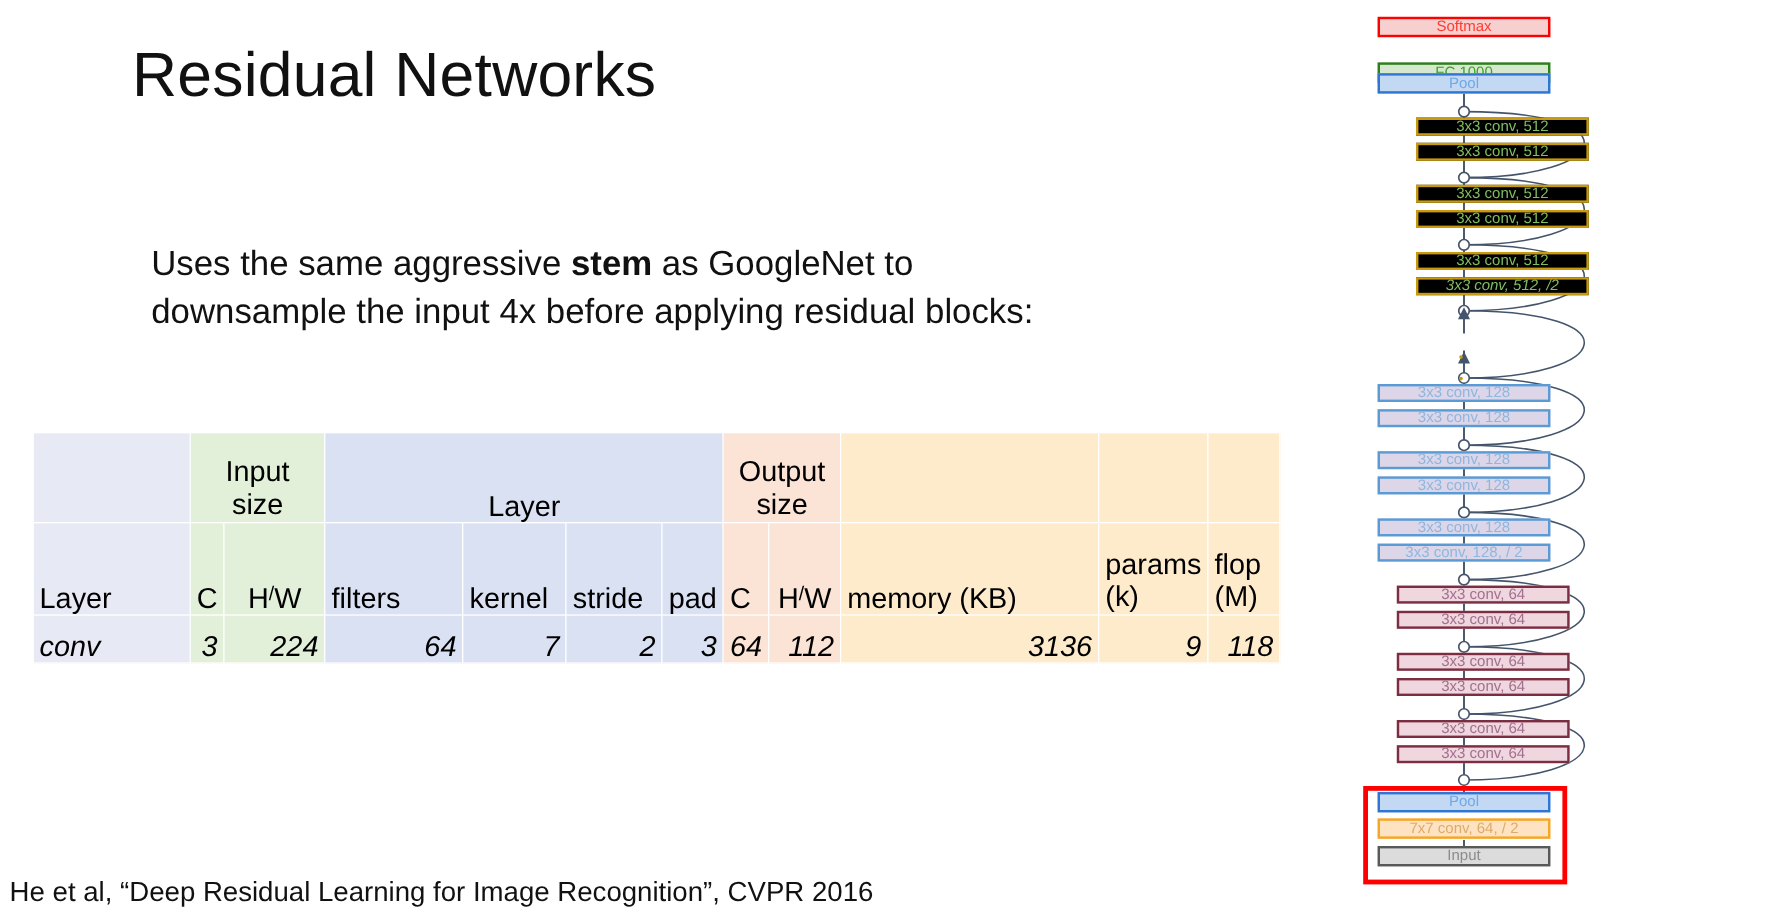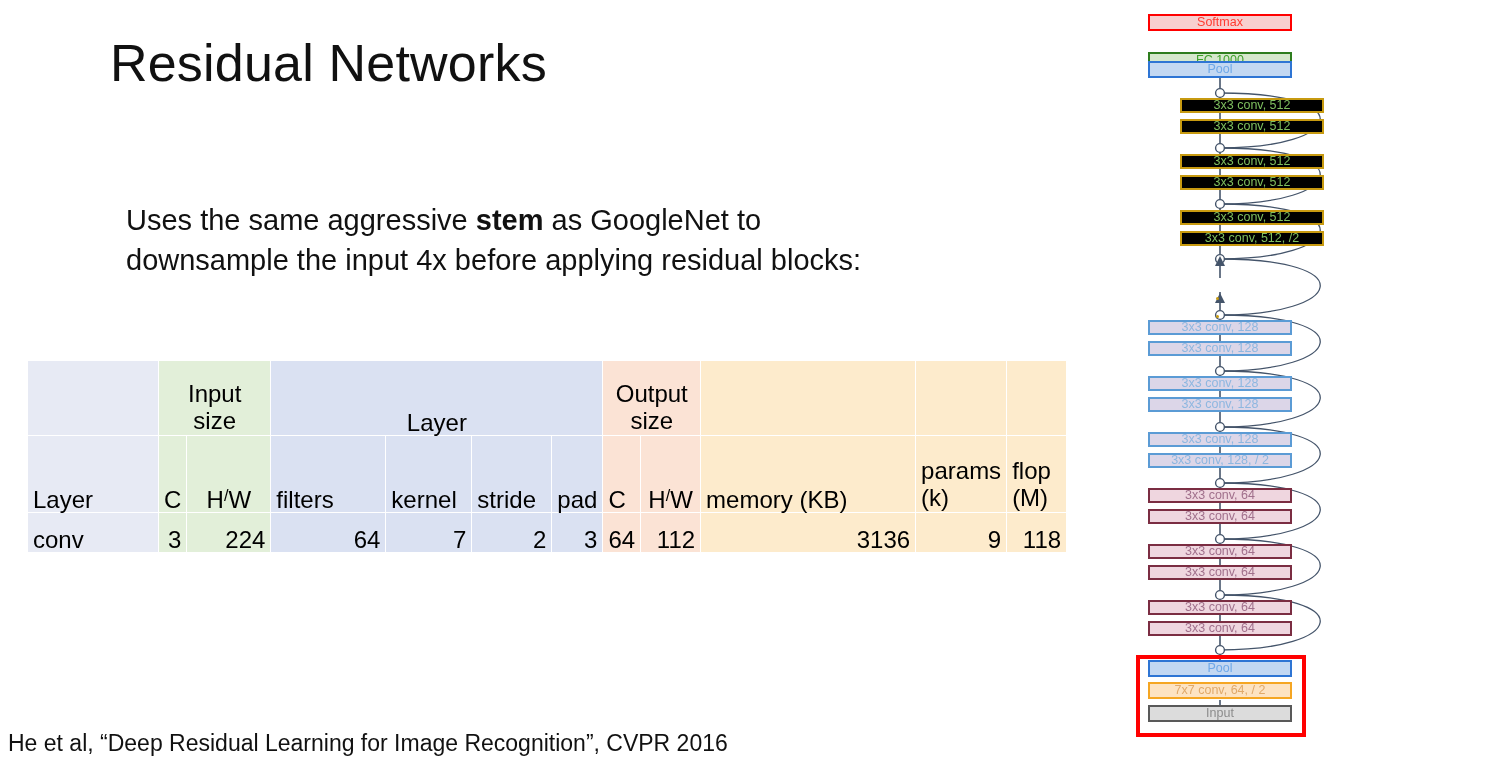--- a/index.html
+++ b/index.html
@@ -32,21 +32,21 @@
     border-collapse:collapse;table-layout:fixed;
     font-size:24px;color:#000;
   }
   #arch-table td{
     padding:0 5px;border:1px solid #ffffff;
     vertical-align:bottom;line-height:1.05;
     white-space:nowrap;
   }
   .h-top td{height:74px;vertical-align:bottom;text-align:center;}
   .h-mid td{height:76px;vertical-align:bottom;}
-  .d-row td{height:39px;vertical-align:bottom;}
+  .d-row td{height:39px;vertical-align:bottom;font-style:italic;}
 
   .c-grey {background:#E7EAF4;}
   .c-green{background:#E2EFD9;}
   .c-blue {background:#DAE1F2;}
   .c-peach{background:#FBE3D5;}
   .c-cream{background:#FDEBCC;}
 
   .ta-r{text-align:right;}
   .ta-l{text-align:left;}
   .ta-c{text-align:center;}
@@ -63,21 +63,21 @@
     box-sizing:border-box;
     font-size:12.5px;line-height:1;
     text-align:center;display:flex;align-items:center;justify-content:center;
     border-style:solid;border-width:2px;
   }
   .b-softmax{background:#F8CFCF;border-color:#FF0000;color:#FF3B30;align-items:center;}
   .b-fc     {background:#D6E8CD;border-color:#2E7D1E;color:#3FA02B;}
   .b-pool   {background:#C3D8F2;border-color:#2E75D4;color:#6FA8E8;justify-content:center;}
   .b-512    {background:#000000;border-color:#C79A10;color:#7FBF5F;margin-left:32px;}
   .b-128    {background:#DCD6E8;border-color:#5B9BD5;color:#8EB7E0;text-align:right;}
-  .b-64     {background:#EFD6DF;border-color:#7B2D42;color:#A1708C;}
+  .b-64     {background:#EFD6DF;border-color:#7B2D42;color:#A1708C;margin-left:16px;}
   .b-7x7    {background:#FDE3C2;border-color:#F5A623;color:#E0A96A;}
   .b-input  {background:#DCDCDC;border-color:#595959;color:#8C8C8C;}
 
   #stem-highlight{
     position:absolute;left:6px;top:655px;width:170px;height:82px;
     border:4px solid #FF0000;box-sizing:border-box;background:transparent;
   }
   .ellipsis-dots{
     position:absolute;left:86px;width:10px;height:4px;
   }
@@ -227,21 +227,21 @@
       </div>
       <div class="nbox b-512" style="top: 154px; height: 15px;">
         <span>3x3 conv, 512</span>
       </div>
       <div class="nbox b-512" style="top: 175px; height: 15px;">
         <span>3x3 conv, 512</span>
       </div>
       <div class="nbox b-512" style="top: 210px; height: 15px;">
         <span>3x3 conv, 512</span>
       </div>
-      <div class="nbox b-512" style="top: 231px; height: 15px;">
+      <div class="nbox b-512" style="top: 231px; height: 15px; font-style: italic;">
         <span>3x3 conv, 512, /2</span>
       </div>
       <div class="nbox b-128" style="top: 320px; height: 15px;">
         <span>3x3 conv, 128</span>
       </div>
       <div class="nbox b-128" style="top: 341px; height: 15px;">
         <span>3x3 conv, 128</span>
       </div>
       <div class="nbox b-128" style="top: 376px; height: 15px;">
         <span>3x3 conv, 128</span>

